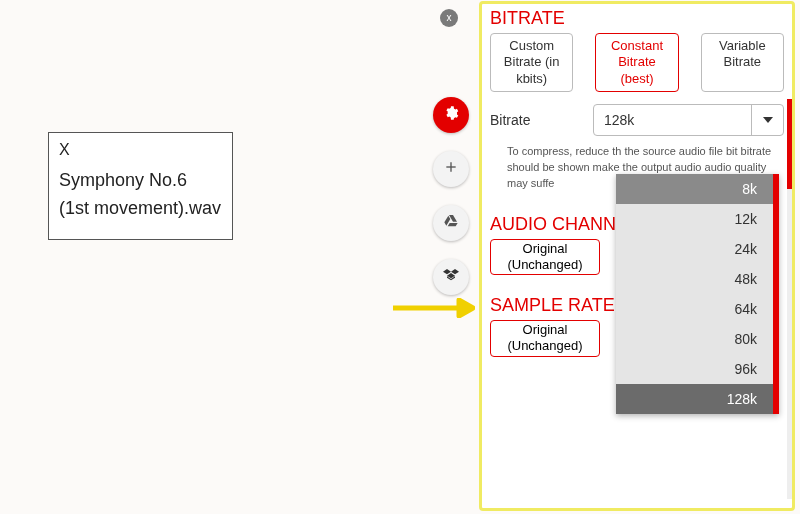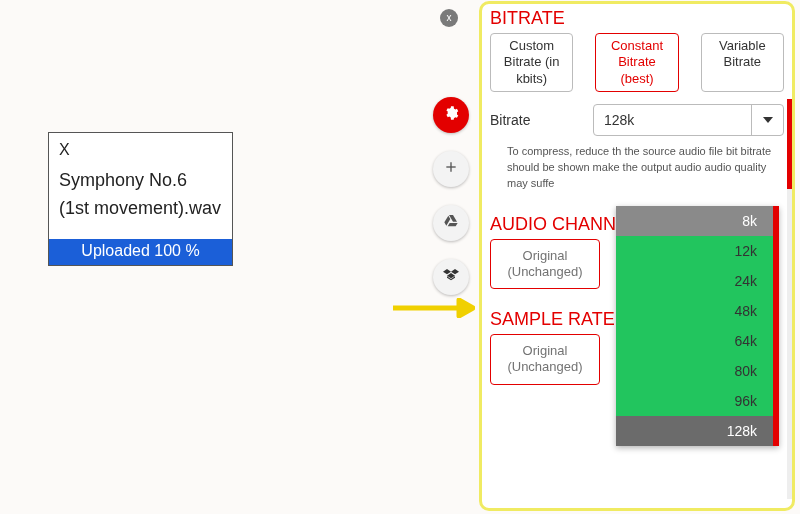--- a/index.html
+++ b/index.html
@@ -75,21 +75,21 @@
     height: 20px;
   }
   .arrow svg { width: 82px; height: 20px; }
   .panel {
     position: absolute;
     left: 479px;
     top: 1px;
     width: 316px;
     height: 510px;
     border: 3px solid #f0eb62;
-    border-radius: 10px;
+    border-radius: 4px;
     background: #fff;
   }
   .panel .sect-title {
     color: #e30000;
     font-size: 18px;
     padding: 4px 8px 4px 8px;
     font-weight: 400;
   }
   .tabs {
     display: flex;
@@ -148,36 +148,35 @@
     line-height: 1.45;
     margin-left: 15px;
   }
   .chan-row {
     display: flex;
     gap: 6px;
     padding: 0 8px 6px 8px;
   }
   .chan {
     border: 1px solid #e30000;
-    color: #737373;
+    color: #000000;
     text-align: center;
     border-radius: 4px;
     font-size: 13px;
     line-height: 1.25;
-    padding: 8px 4px;
+    padding: 1px 4px;
     width: 110px;
   }
   .dropdown {
     position: absolute;
     left: 134px;
     top: 170px;
     width: 163px;
-    background: #22c55e;
+    background: #e5e5e5;
     box-shadow: 0 2px 6px rgba(0,0,0,.3);
-    margin-top: 32px;
   }
   .dropdown .opt {
     height: 30px;
     line-height: 30px;
     text-align: right;
     padding: 0 22px 0 0;
     font-size: 14px;
     color: #333;
   }
   .dropdown .opt.selA {
@@ -210,21 +209,20 @@
     height: 90px;
     margin-top: 0;
   }
 </style>
 </head>
 <body>
 
 <div class="file-card">
   <div class="x">X</div>
   <div class="name">Symphony No.6 (1st movement).wav</div>
-  <div class="status">Uploaded 100 %</div>
 </div>
 
 <div class="pill">x</div>
 
 <div class="round r-gear">
   <span>
     <svg viewBox="0 0 24 24" fill="#fff">
         <path d="M12 8a4 4 0 100 8 4 4 0 000-8zm9 4a7 7 0 00-.1-1.2l2-1.6-2-3.4-2.4 1a7 7 0 00-2-1.2L16 2h-4l-.5 2.6a7 7 0 00-2 1.2l-2.4-1-2 3.4 2 1.6A7 7 0 007 12c0 .4 0 .8.1 1.2l-2 1.6 2 3.4 2.4-1a7 7 0 002 1.2L12 22h4l.5-2.6a7 7 0 002-1.2l2.4 1 2-3.4-2-1.6c.1-.4.1-.8.1-1.2z"></path>
       </svg>
   </span>

